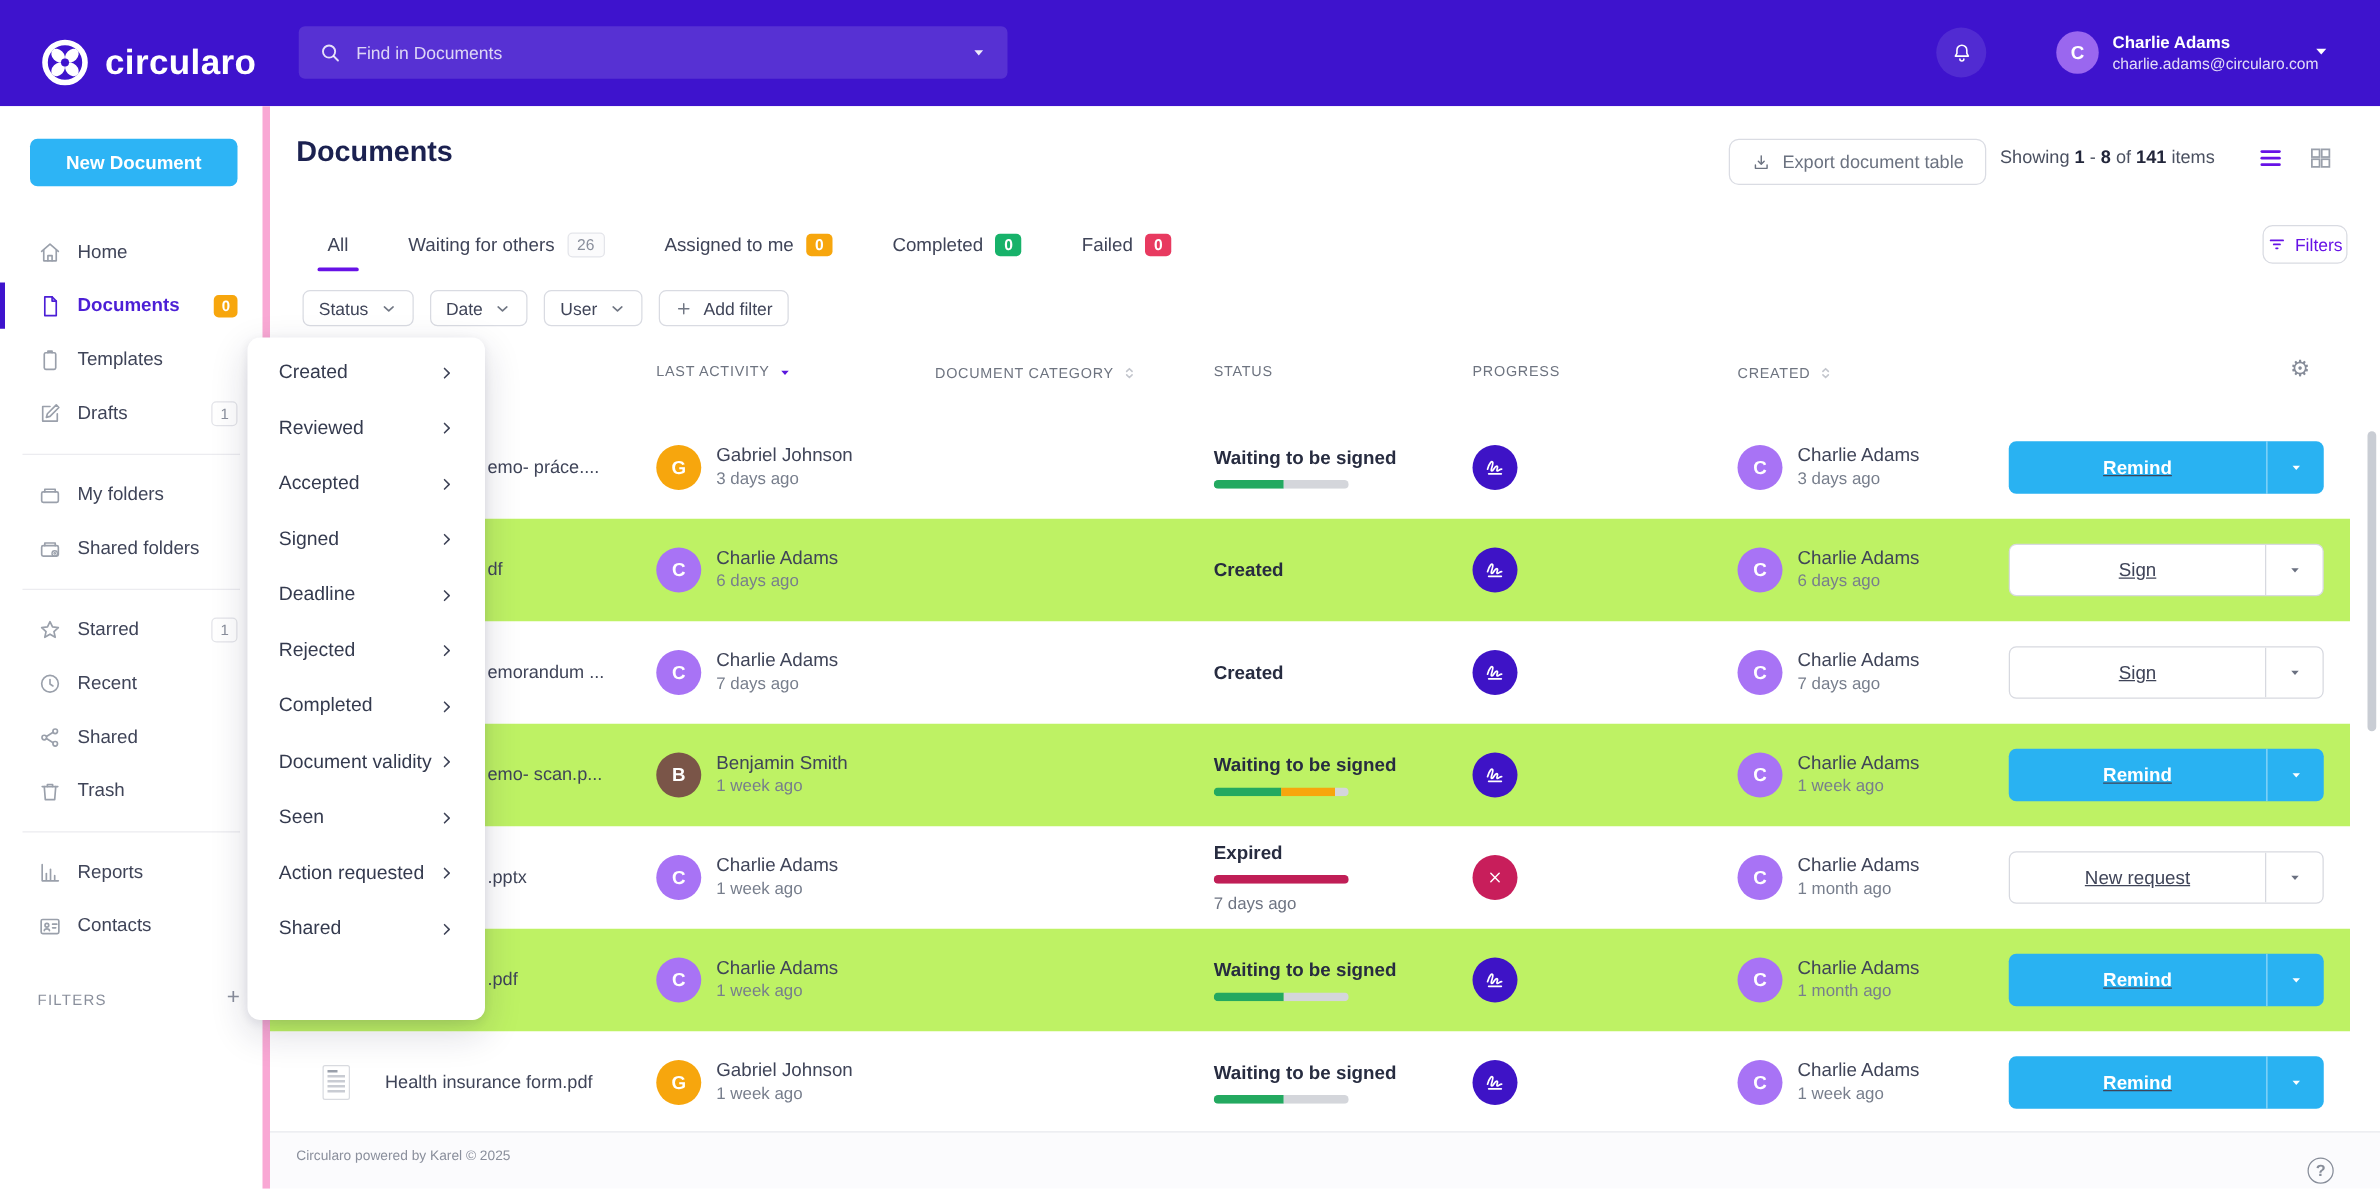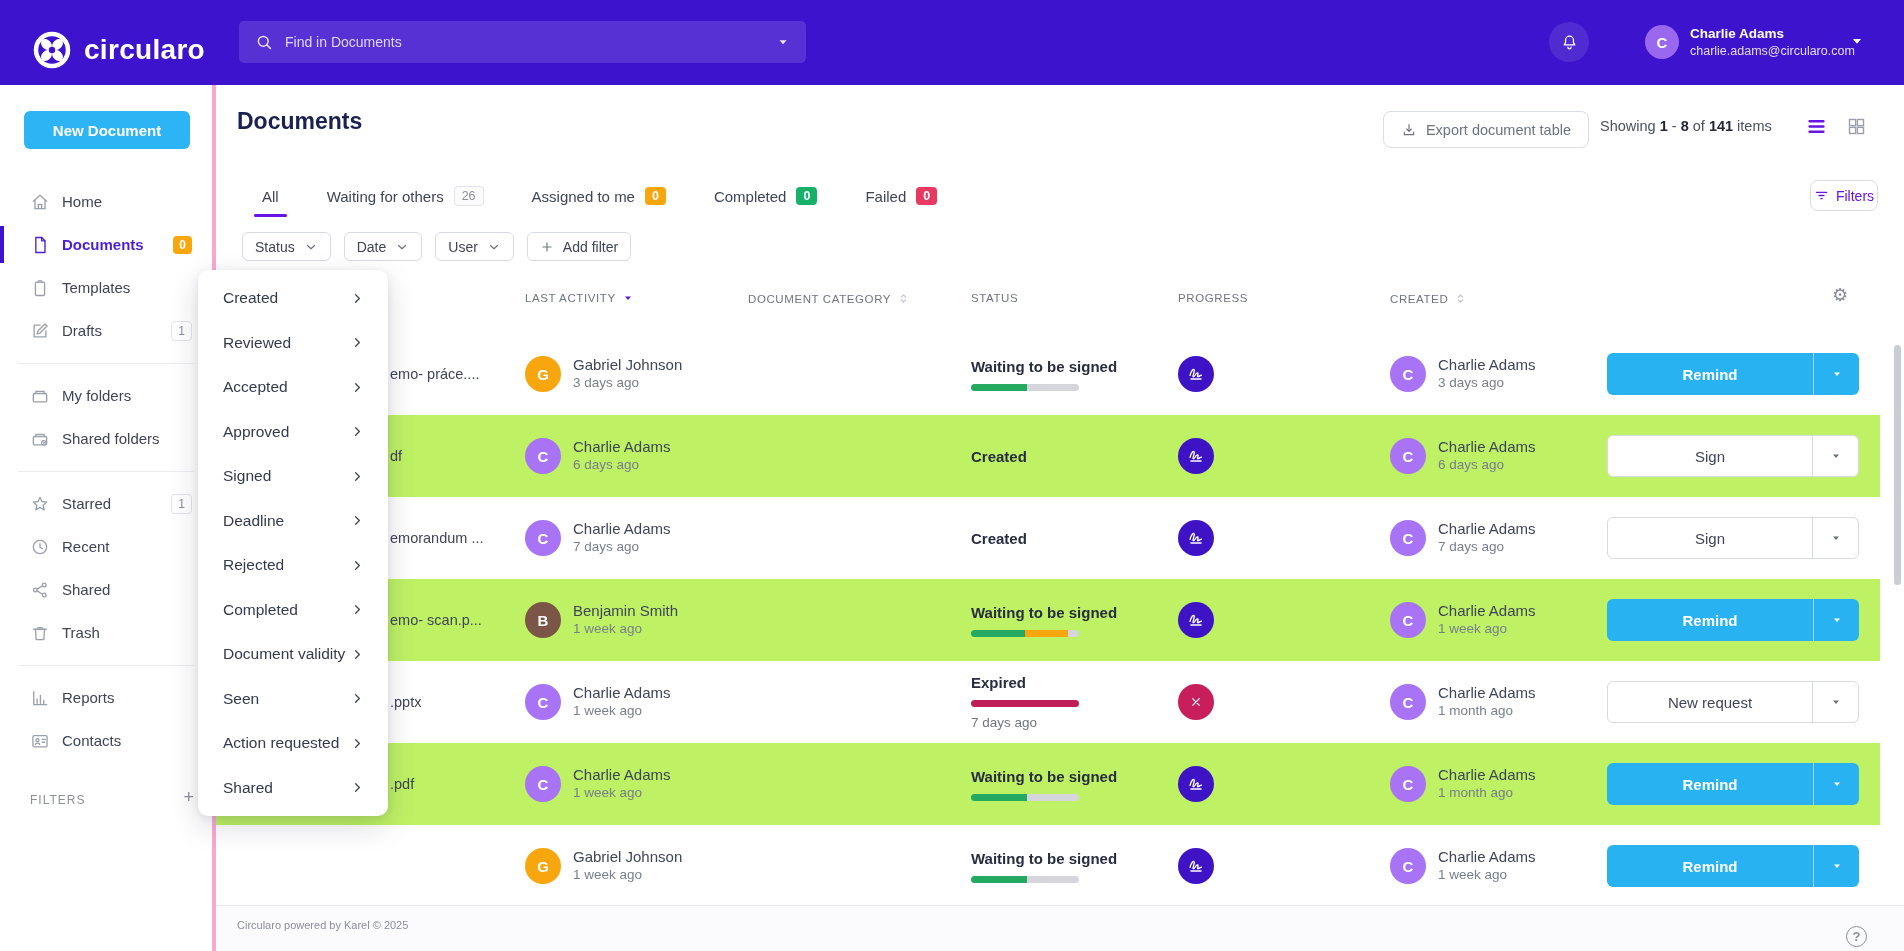--- a/index.html
+++ b/index.html
@@ -17,21 +17,21 @@
   .search-caret { color:#fff; opacity:.9; }
   .bell { position:absolute; left:1549px; top:22px; width:40px; height:40px; border-radius:50%; background:rgba(255,255,255,.1); display:flex; align-items:center; justify-content:center; color:#fff; }
   .user { position:absolute; left:1645px; top:25px; display:flex; align-items:center; gap:11px; }
   .user-avatar { width:34px; height:34px; border-radius:50%; background:#9a67ef; color:#fff; font-weight:bold; font-size:15px; display:flex; align-items:center; justify-content:center; }
   .user-meta { line-height:1.3; }
   .user-name { font-size:13.5px; color:#fff; font-weight:bold; }
   .user-email { font-size:12.5px; color:rgba(255,255,255,.85); }
   .user-caret { position:absolute; left:1849px; top:33px; color:#fff; }
 
   
-  .sidebar { position:absolute; left:0; top:85px; width:216px; bottom:0; background:#fff; border-right:4px solid #f9a8d4; }
+  .sidebar { position:absolute; left:0; top:85px; width:216px; bottom:0; background:#fff; border-right:6px solid #f9a8d4; }
   .new-doc { position:absolute; left:24px; top:26px; width:166px; height:38px; background:#2db4f5; color:#fff; border:none; border-radius:6px; font-size:15px; font-weight:bold; font-family:inherit; cursor:pointer; }
   .side-nav { position:absolute; top:95px; left:0; right:0; }
   .side-item { position:relative; height:43px; display:flex; align-items:center; font-size:15px; color:#3f4458; cursor:pointer; }
   .side-item .ic { position:absolute; left:30px; width:20px; height:20px; color:#9aa0ab; }
   .side-item .lbl { position:absolute; left:62px; }
   .side-item.active { color:#4c1fd6; font-weight:bold; }
   .side-item.active .ic { color:#4c1fd6; }
   .side-item.active::before { content:""; position:absolute; left:0; top:3px; bottom:3px; width:4px; background:#3e13cd; }
   .side-badge { position:absolute; right:20px; font-size:12px; border-radius:4px; padding:2px 6px; }
   .side-badge.orange { background:#f7a60d; color:#fff; font-weight:bold; }
@@ -85,21 +85,21 @@
   .p-time { font-size:13.5px; color:#777e8c; line-height:1.35; }
   .c-activity { left:309px; width:220px; }
   .c-status { left:755px; width:200px; flex-direction:column; align-items:flex-start; justify-content:center; }
   .st-label { font-size:15px; font-weight:bold; color:#272c40; }
   .st-bar { width:108px; height:7px; border-radius:4px; overflow:hidden; display:flex; margin-top:9px; }
   .st-bar span { height:100%; }
   .st-sub { font-size:13.5px; color:#6e7482; margin-top:8px; }
   .c-progress { left:962px; width:60px; }
   .prog-circle { width:36px; height:36px; border-radius:50%; display:flex; align-items:center; justify-content:center; color:#fff; }
   .c-created { left:1174px; width:220px; }
-  .c-action { left:1391px; width:292px; }
+  .c-action { left:1391px; width:292px;text-decoration:underline; }
   .sbtn { display:flex; width:252px; height:42px; border-radius:6px; overflow:hidden; cursor:pointer; }
   .sbtn .lbl { flex:1; display:flex; align-items:center; justify-content:center; font-size:15px; }
   .sbtn .car { width:46px; display:flex; align-items:center; justify-content:center; }
   .sbtn.primary { background:#29b2f2; }
   .sbtn.primary .lbl { color:#fff; font-weight:bold; }
   .sbtn.primary .car { border-left:1px solid rgba(255,255,255,.5); color:#fff; }
   .sbtn.outline { background:#fff; border:1px solid #d7d9e0; }
   .sbtn.outline .lbl { color:#3f4458; }
   .sbtn.outline .car { border-left:1px solid #d7d9e0; color:#6a7080; }
 
@@ -717,20 +717,30 @@
         <span class="lbl">Remind</span>
         <span class="car">
               <svg width="12" height="12" viewBox="0 0 24 24">
                 <polygon points="6,9 18,9 12,16" fill="currentColor"></polygon>
               </svg>
             </span>
       </div>
         </div>
       </div>
       <div class="trow">
+        <div class="cell c-name">
+          <span class="doc-thumb">
+            <i></i>
+            <i></i>
+            <i></i>
+            <i></i>
+            <i></i>
+          </span>
+          <span class="fullname">Health insurance form.pdf</span>
+        </div>
         <div class="cell c-activity">
       <div class="persona">
             <div class="avatar" style="background: rgb(247, 166, 13);">G</div>
       <div>
               <div class="p-name">Gabriel Johnson</div>
       <div class="p-time">1 week ago</div>
             </div>
           </div>
         </div>
         <div class="cell" style="left:532px;width:200px"></div>
@@ -791,28 +801,20 @@
     </div>
     <div class="menu-item">
       <span>Accepted</span>
       <span class="mi-chev">
         <svg width="15" height="15" viewBox="0 0 24 24" fill="none" stroke="currentColor" stroke-width="2" stroke-linecap="round" stroke-linejoin="round">
           <path d="M9 6l6 6-6 6"></path>
         </svg>
       </span>
     </div>
     <div class="menu-item">
-      <span>Approved</span>
-      <span class="mi-chev">
-        <svg width="15" height="15" viewBox="0 0 24 24" fill="none" stroke="currentColor" stroke-width="2" stroke-linecap="round" stroke-linejoin="round">
-          <path d="M9 6l6 6-6 6"></path>
-        </svg>
-      </span>
-    </div>
-    <div class="menu-item">
       <span>Signed</span>
       <span class="mi-chev">
         <svg width="15" height="15" viewBox="0 0 24 24" fill="none" stroke="currentColor" stroke-width="2" stroke-linecap="round" stroke-linejoin="round">
           <path d="M9 6l6 6-6 6"></path>
         </svg>
       </span>
     </div>
     <div class="menu-item">
       <span>Deadline</span>
       <span class="mi-chev">

